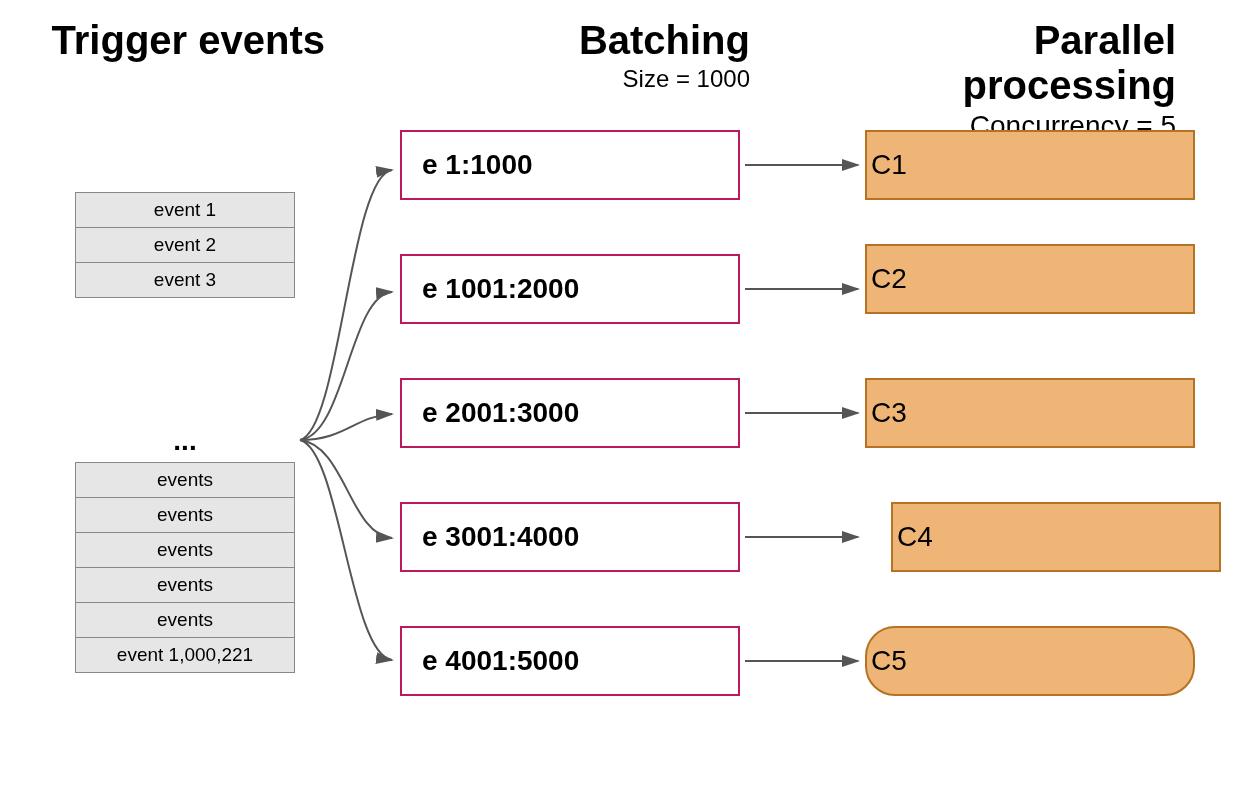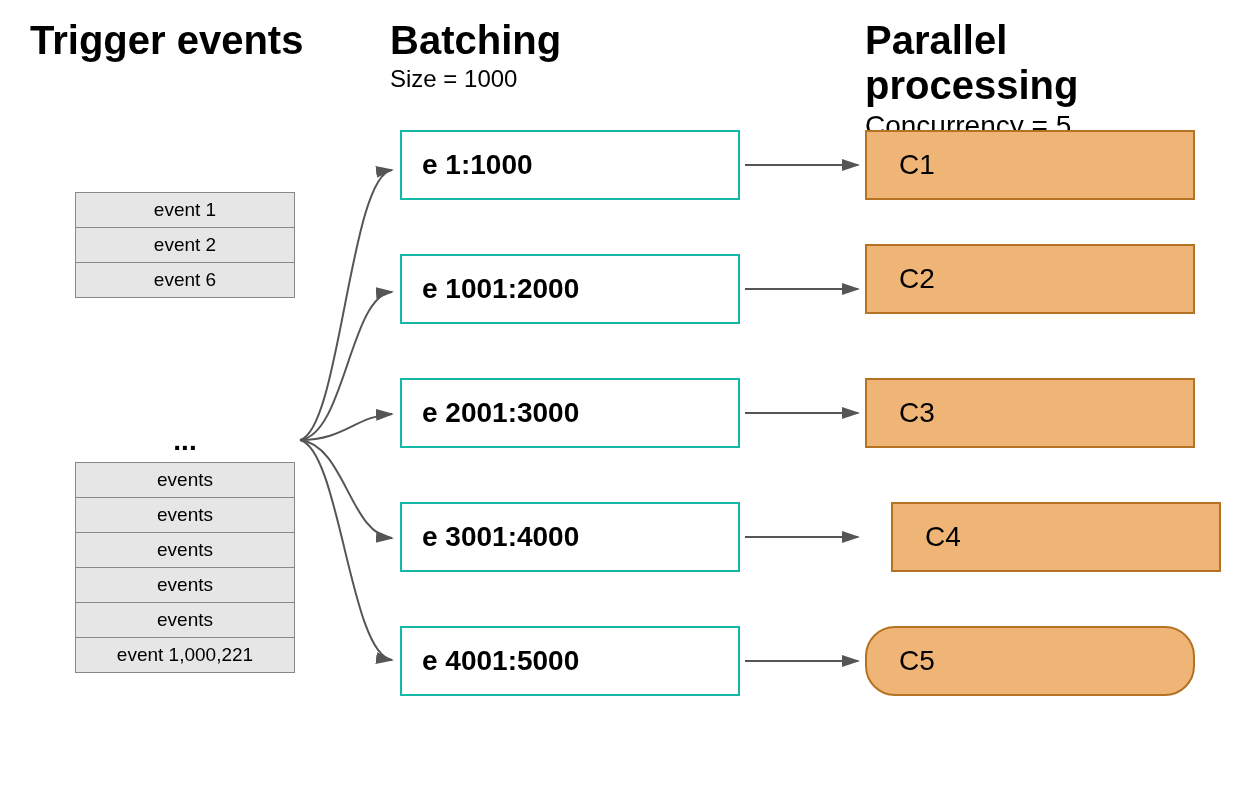--- a/index.html
+++ b/index.html
@@ -8,28 +8,28 @@
     font-family: -apple-system, "Helvetica Neue", Arial, sans-serif;
     width: 1244px;
     height: 788px;
     position: relative;
     overflow: hidden;
   }
 
   
   .col-head {
     position: absolute;
-    text-align: left;
+    text-align: right;
     font-weight: 700;
     color: #000;
   }
   .col-head.h1 { left: 30px;  top: 18px; width: 295px; font-size: 40px; }
   .col-head.h2 { left: 390px; top: 18px; width: 360px; font-size: 40px; }
   .col-head.h2 .sub { font-size: 24px; font-weight: 400; margin-top: 2px; }
-  .col-head.h3 { left: 865px; top: 18px; width: 350px; font-size: 40px; }
+  .col-head.h3 { left: 826px; top: 18px; width: 350px; font-size: 40px; }
   .col-head.h3 .sub { font-size: 28px; font-weight: 400; margin-top: 2px; }
 
   
   .events {
     position: absolute;
     left: 75px;
     width: 220px;
   }
   .events.top { top: 193px; }
   .events.bot { top: 463px; }
@@ -52,21 +52,21 @@
     font-size: 28px;
     font-weight: 700;
   }
 
   
   .batch {
     position: absolute;
     left: 400px;
     width: 340px;
     height: 70px;
-    border: 2px solid #14b8a6;
+    border: 2px solid #be185d;
     background: #fff;
     display: flex;
     align-items: center;
     padding-left: 20px;
     font-size: 28px;
     font-weight: 700;
     color: #000;
   }
   .b0 { top: 130px; }
   .b1 { top: 254px; }
@@ -77,21 +77,21 @@
   
   .proc {
     position: absolute;
     left: 865px;
     width: 330px;
     height: 70px;
     border: 2px solid #b57222;
     background: #efb577;
     display: flex;
     align-items: center;
-    padding-left: 32px;
+    padding-left: 4px;
     font-size: 28px;
     font-weight: 400;
     color: #000;
   }
   .p0 { top: 130px; }
   .p1 { top: 244px; }
   .p2 { top: 378px; text-align: right; }
   .p3 { top: 502px; margin-left: 26px; }
   .p4 { top: 626px; border-radius: 30px; }
 
@@ -112,21 +112,21 @@
   <div class="sub">Size = 1000</div>
 </div>
 <div class="col-head h3">
   <div>Parallel processing</div>
   <div class="sub">Concurrency = 5</div>
 </div>
 
 <div class="events top">
   <div class="event-row">event 1</div>
   <div class="event-row">event 2</div>
-  <div class="event-row">event 6</div>
+  <div class="event-row">event 3</div>
 </div>
 <div class="ellipsis">...</div>
 <div class="events bot">
   <div class="event-row">events</div>
   <div class="event-row">events</div>
   <div class="event-row">events</div>
   <div class="event-row">events</div>
   <div class="event-row">events</div>
   <div class="event-row">event 1,000,221</div>
 </div>

